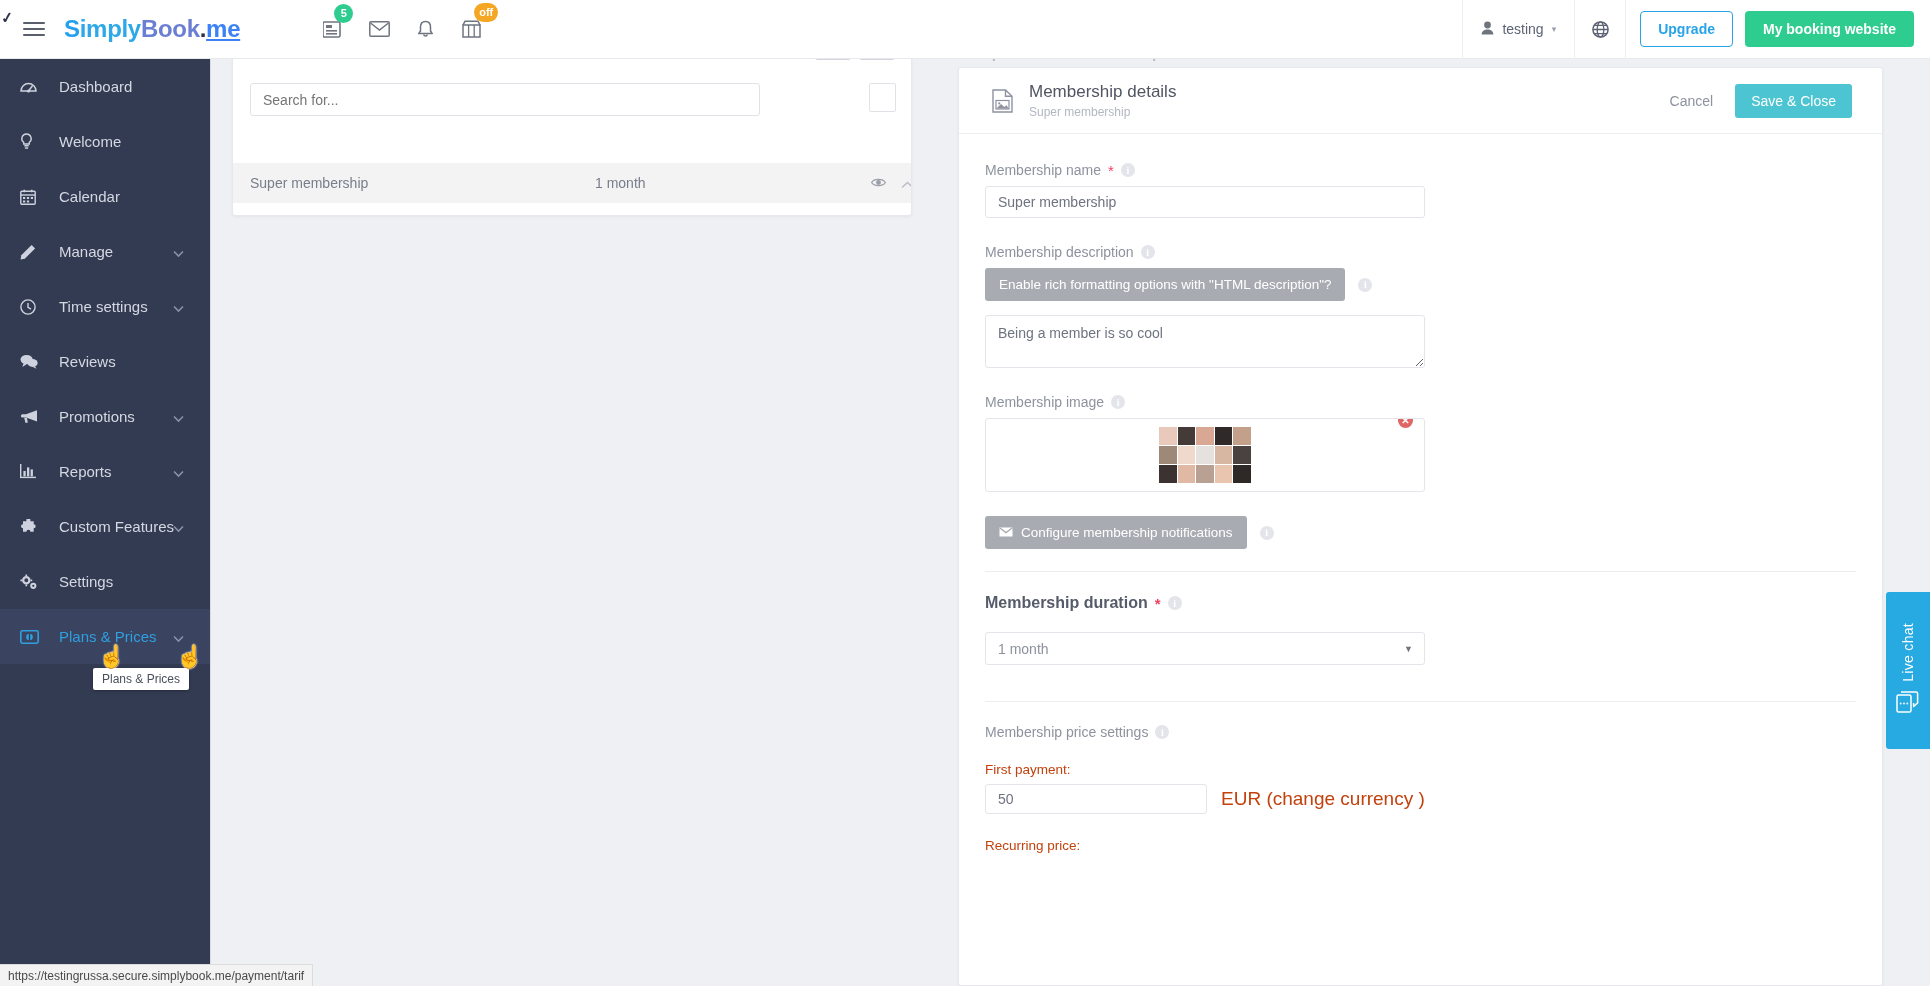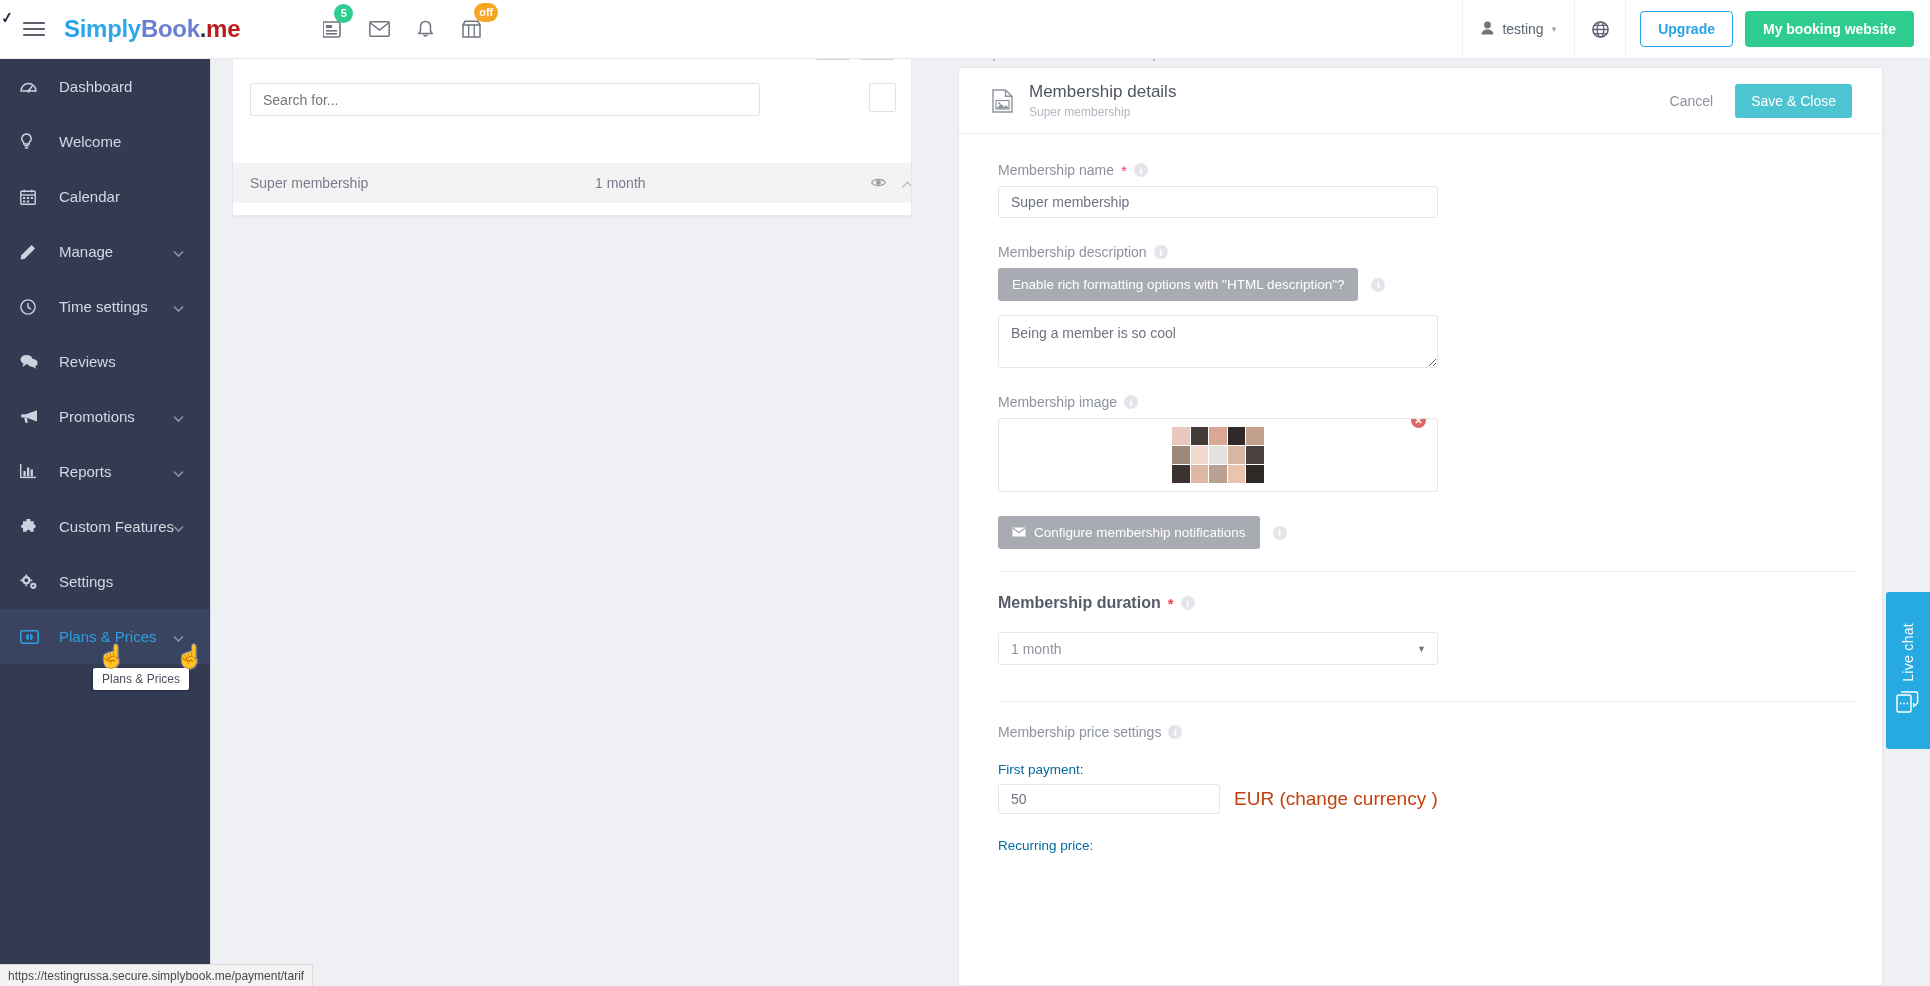--- a/index.html
+++ b/index.html
@@ -37,21 +37,21 @@
   .brand {
     display: flex; align-items: center;
     font-size: 24px; font-weight: bold;
     letter-spacing: -0.3px; margin-left: 4px;
     white-space: nowrap;
   }
   .brand .b-s { color:#24a0ed; position: relative; }
   .brand .b-simply { color: #2fa8e8; }
   .brand .b-book { color: #6a7fd3; }
   .brand .b-dot { color: #2b3245; }
-  .brand .b-me { color: #b91c1c; }
+  .brand .b-me { color: #3b82f6; text-decoration: underline; }
   .brand .check {
     position: absolute; left: 1px; top: 9px;
     font-size: 15px; color: #2b3245; transform: rotate(-8deg);
   }
 
   .topicons { display: flex; align-items: center; margin-left: 70px; height: 59px; }
   .topicon {
     position: relative;
     width: 46px; height: 59px;
     display: flex; align-items: center; justify-content: center;
@@ -214,21 +214,21 @@
   .btn-cancel {
     background:none; border:none; color:#8d929e; font-size:14px; cursor:pointer;
     font-family:"Liberation Sans", sans-serif;
   }
   .btn-saveclose {
     background:#4cc4d1; border:none; color:#fff;
     font-size:14px; padding: 9px 16px; border-radius:3px; cursor:pointer;
     font-family:"Liberation Sans", sans-serif;
   }
 
-  .dc-body { padding: 28px 26px 0 26px; position: relative; margin-left: 13px; }
+  .dc-body { padding: 28px 26px 0 26px; position: relative; }
 
   .flabel {
     font-size: 14px; color:#8d929e; display:flex; align-items:center; gap:7px;
     margin-bottom: 8px;
   }
   .flabel.bold { font-size:16px; color:#555b69; font-weight:bold; }
   .req { color:#f1425f; font-size:15px; line-height:1; }
   .infoic {
     width:14px; height:14px; border-radius:50%;
     background:#e3e5ea; color:#fff; font-size:10px; font-weight:bold;
@@ -286,21 +286,21 @@
   }
 
   .fselect {
     position: relative; width: 440px; height: 33px;
     border:1px solid #e3e5ea; border-radius:3px;
     background:#fff; display:flex; align-items:center;
     padding: 0 12px; font-size:14px; color:#8d929e; cursor:pointer;
   }
   .fselect .sc { position:absolute; right:11px; font-size:9px; color:#6e7380; }
 
-  .smalllabel { font-size:13.5px; color:#0369a1; margin-bottom: 7px; }
+  .smalllabel { font-size:13.5px; color:#c2410c; margin-bottom: 7px; }
   .priceinput {
     width: 222px; height: 30px;
     border:1px solid #e3e5ea; border-radius:3px;
     padding: 0 12px; font-size:14px; color:#6e7380; outline:none;
     font-family:"Liberation Sans", sans-serif; background:#fff;
   }
   .currtext { font-size:19px; color:#c2410c; margin-left: 14px; }
   .payrow { display:flex; align-items:center; }
 
   

